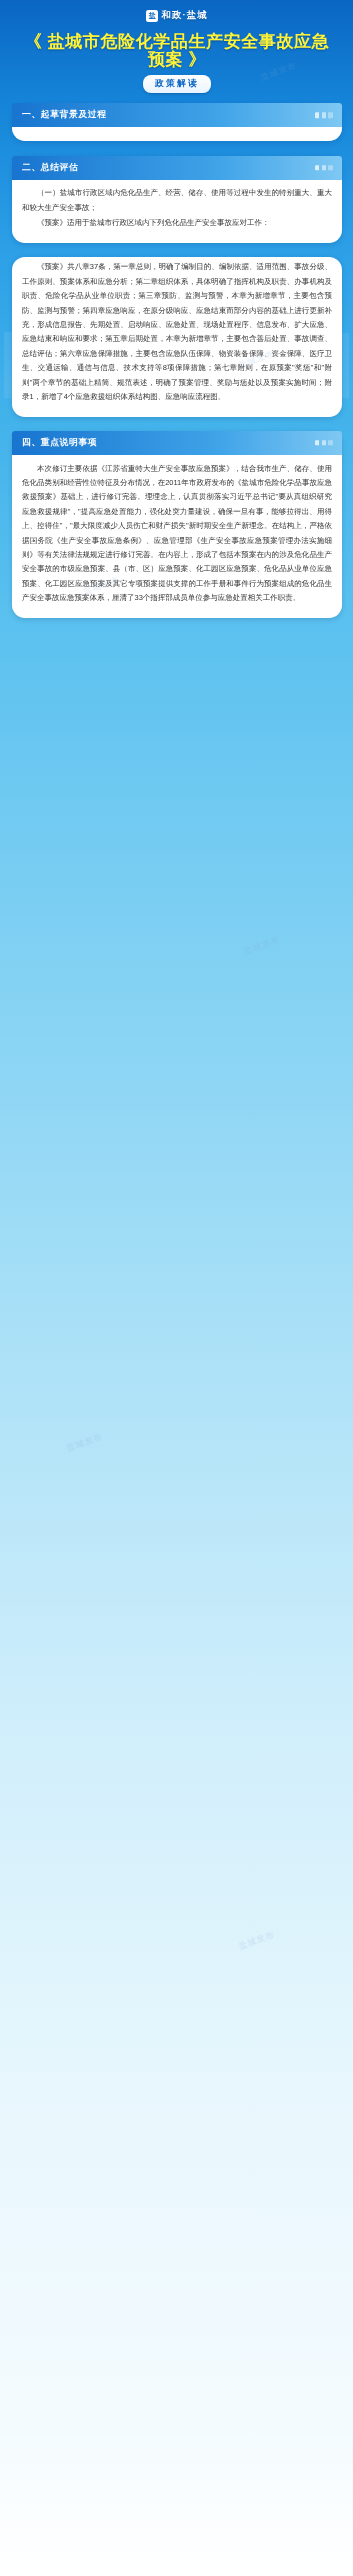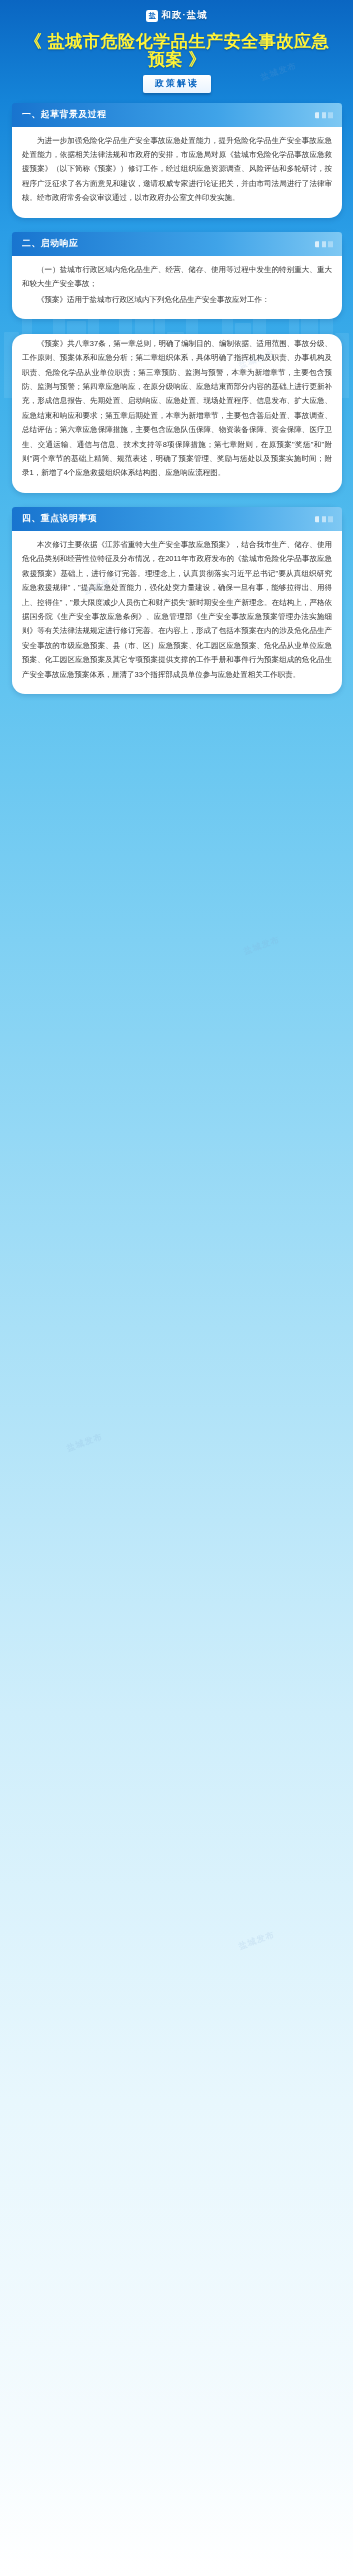--- a/index.html
+++ b/index.html
@@ -72,21 +72,21 @@
   }
   .subtitle-badge {
     display: inline-block;
     margin-top: 6.6px;
     padding: 2.8px 12px;
     background: linear-gradient(180deg,#ffffff 0%, #e9f4ff 100%);
     color: #0a66c2;
     font-size: 8.8px;
     font-weight: bold;
     letter-spacing: 2.2px;
-    border-radius: 2px;
+    border-radius: 8px;
     box-shadow: 0 1.1px 2.2px rgba(0,40,90,.3);
   }
   
   .card {
     position: relative;
     margin: 0 12px 14.4px 12px;
     background: #ffffff;
     border-radius: 13px;
     box-shadow: 0 1.7px 5.5px rgba(0,50,110,.18);
     padding: 0 0 11px 0;
@@ -174,27 +174,24 @@
       <span class="logo-text">和政·盐城</span>
     </div>
     <div class="title-wrap">
       <div class="doc-title">《 盐城市危险化学品生产安全事故应急预案 》</div>
       <div class="subtitle-badge">政策解读</div>
     </div>
   </div>
 
   <div class="card">
     <div class="card-head">一、起草背景及过程</div>
-    <div class="card-body">
-      <p>为进一步加强危险化学品生产安全事故应急处置能力，提升危险化学品生产安全事故应急处置能力，依据相关法律法规和市政府的安排，市应急局对原《盐城市危险化学品事故应急救援预案》（以下简称《预案》）修订工作，经过组织应急资源调查、风险评估和多轮研讨，按程序广泛征求了各方面意见和建议，邀请权威专家进行论证把关，并由市司法局进行了法律审核。经市政府常务会议审议通过，以市政府办公室文件印发实施。</p>
-    </div>
-  </div>
-
-  <div class="card">
-    <div class="card-head">二、启动响应</div>
+  </div>
+
+  <div class="card">
+    <div class="card-head">二、总结评估</div>
     <div class="card-body">
       <p>（一）盐城市行政区域内危化品生产、经营、储存、使用等过程中发生的特别重大、重大和较大生产安全事故；</p>
       <p>《预案》适用于盐城市行政区域内下列危化品生产安全事故应对工作：</p>
     </div>
   </div>
 
   <div class="card">
     <div class="card-body">
       <p>《预案》共八章37条，第一章总则，明确了编制目的、编制依据、适用范围、事故分级、工作原则、预案体系和应急分析；第二章组织体系，具体明确了指挥机构及职责、办事机构及职责、危险化学品从业单位职责；第三章预防、监测与预警，本章为新增章节，主要包含预防、监测与预警；第四章应急响应，在原分级响应、应急结束而部分内容的基础上进行更新补充，形成信息报告、先期处置、启动响应、应急处置、现场处置程序、信息发布、扩大应急、应急结束和响应和要求；第五章后期处置，本章为新增章节，主要包含善后处置、事故调查、总结评估；第六章应急保障措施，主要包含应急队伍保障、物资装备保障、资金保障、医疗卫生、交通运输、通信与信息、技术支持等8项保障措施；第七章附则，在原预案"奖惩"和"附则"两个章节的基础上精简、规范表述，明确了预案管理、奖励与惩处以及预案实施时间；附录1，新增了4个应急救援组织体系结构图、应急响应流程图。</p>
     </div>

